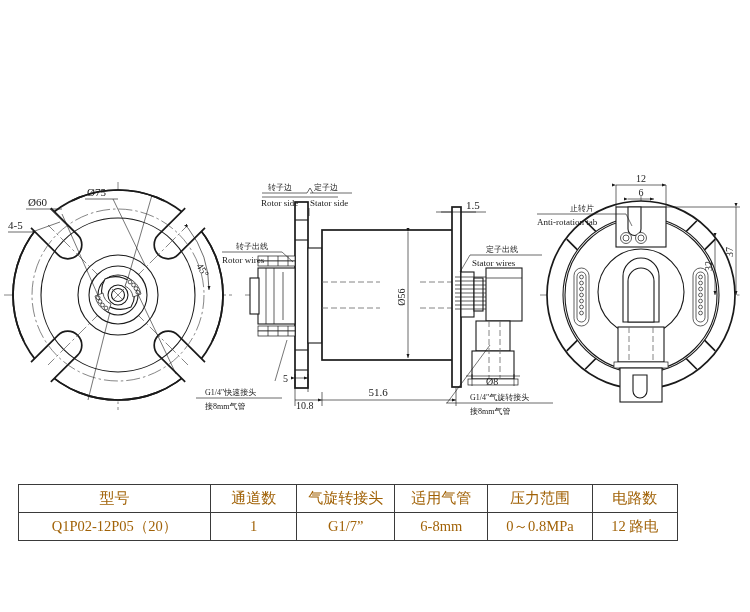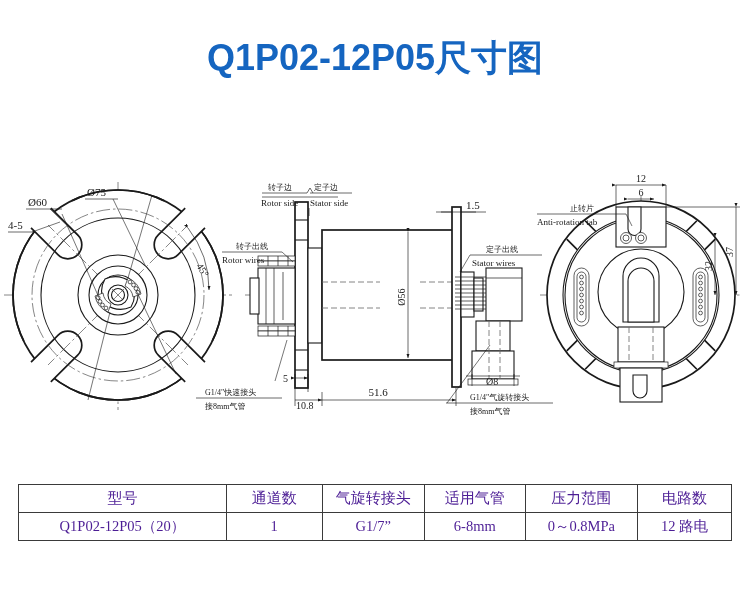--- a/index.html
+++ b/index.html
@@ -25,25 +25,25 @@
     white-space:nowrap;
   }
 
   
   #drawing{position:absolute;top:0;left:0;width:750px;height:612px;}
 
   
   .spec-table{
     position:absolute;
     left:18px;top:484px;
-    width:714px;
+    width:660px;
     border-collapse:collapse;
     font-family:"Liberation Serif",serif;
     font-size:14.5px;
-    color:#4c1d95;
+    color:#a16207;
   }
   .spec-table td{
     border:1px solid #3a3a3a;
     text-align:center;
     height:27px;
     padding:0 2px;
     white-space:nowrap;
   }
   .spec-table tr.head td{font-size:15px;}
   .c0{width:212px;}
@@ -51,21 +51,20 @@
   .c2{width:100px;}
   .c3{width:100px;}
   .c4{width:112px;}
   .c5{width:94px;}
 </style>
 </head>
 <body>
 
 <div id="page">
 
-  <div class="title">Q1P02-12P05尺寸图</div>
 
   <svg id="drawing" viewBox="0 0 750 612">
     <defs>
       <style>
         .ln{stroke:#1a1a1a;fill:none;}
         .thk{stroke-width:1.7;}
         .med{stroke-width:1.1;}
         .thn{stroke-width:0.7;}
         .ctr{stroke:#444;stroke-width:0.65;fill:none;
              stroke-dasharray:14 3 2.5 3;}

